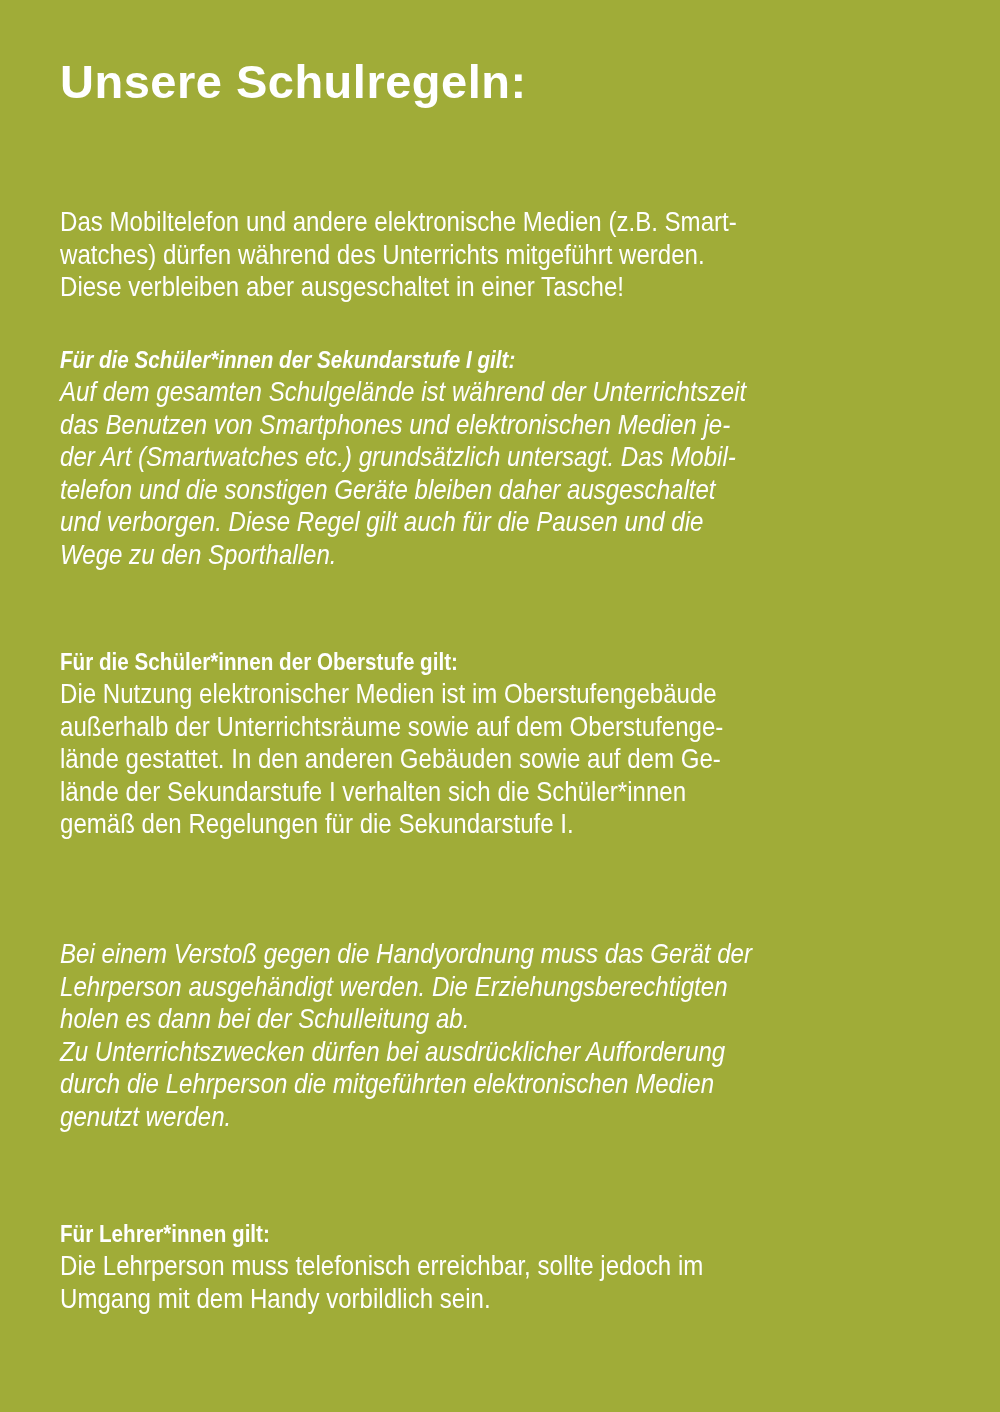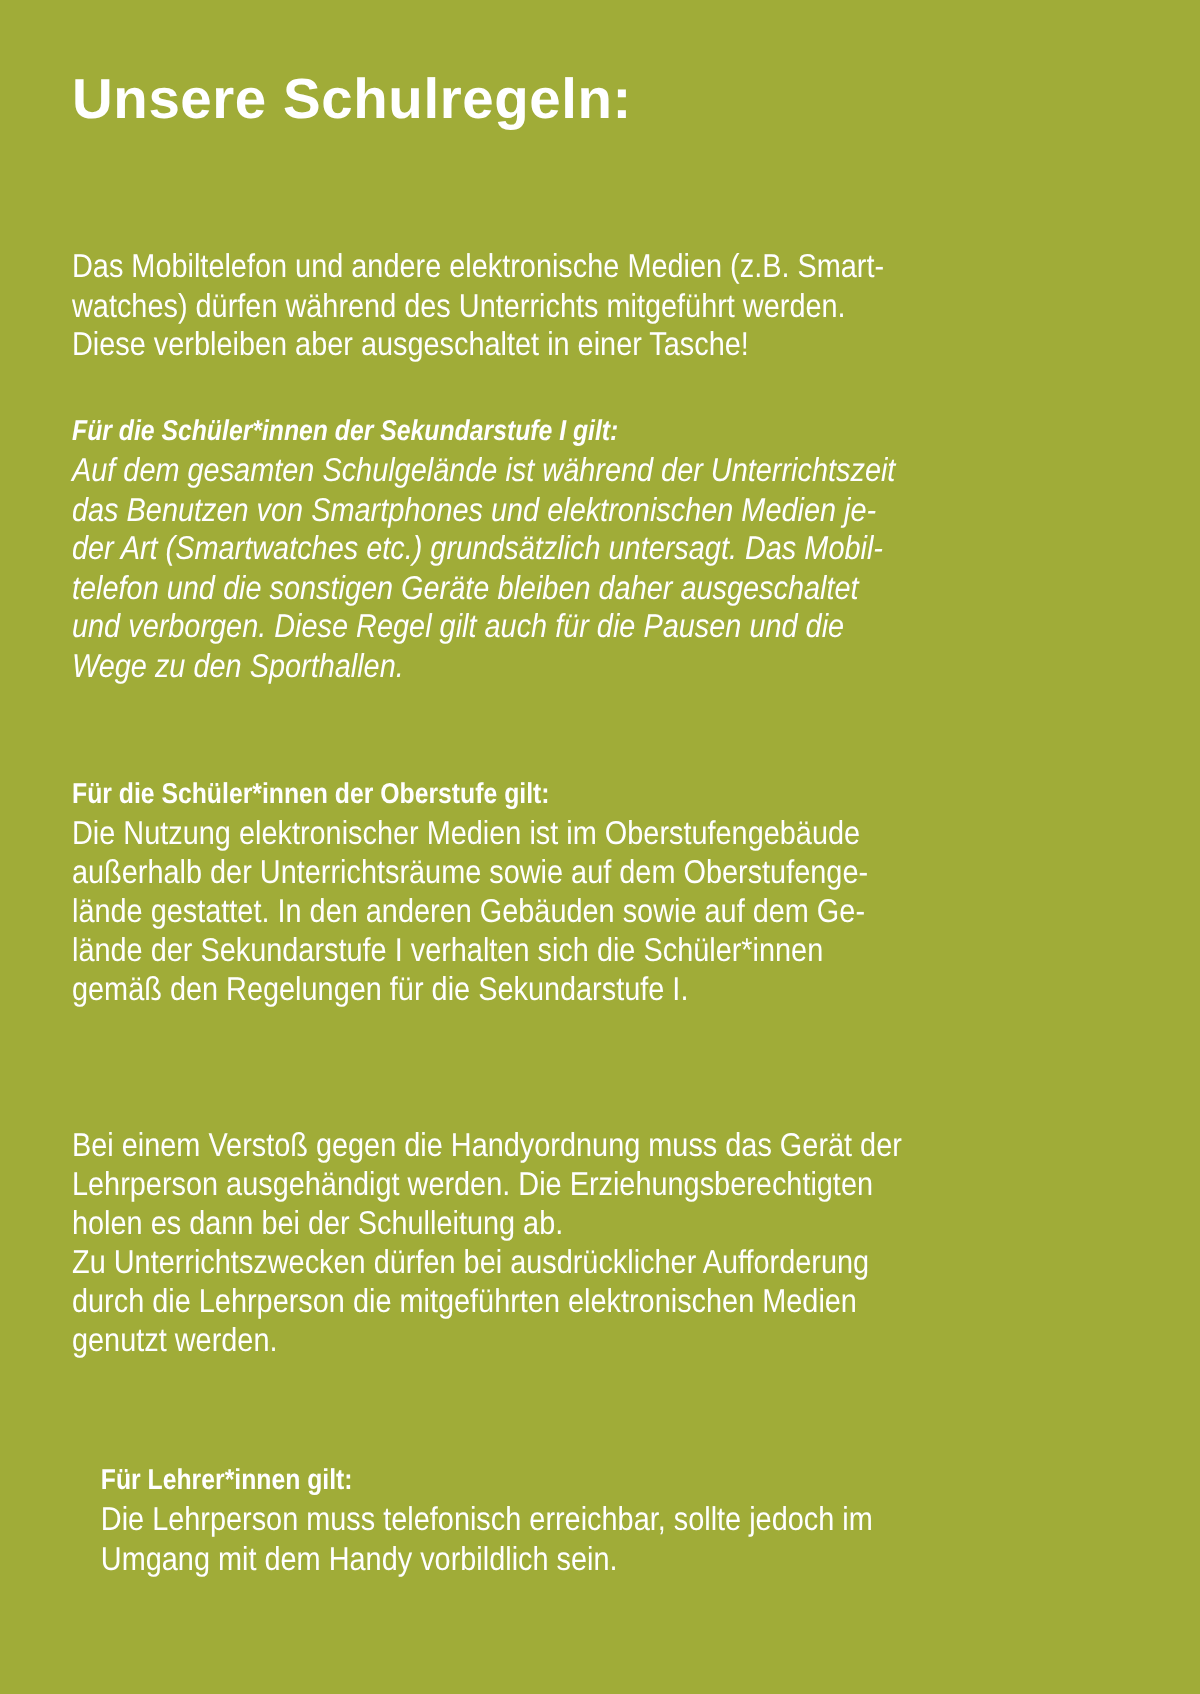--- a/index.html
+++ b/index.html
@@ -81,28 +81,28 @@
 
   <div class="block" style="top:648px;">
     <span class="heading">Für die Schüler*innen der Oberstufe gilt:</span>
     <span class="line">Die Nutzung elektronischer Medien ist im Oberstufengebäude</span>
     <span class="line">außerhalb der Unterrichtsräume sowie auf dem Oberstufenge-</span>
     <span class="line">lände gestattet. In den anderen Gebäuden sowie auf dem Ge-</span>
     <span class="line">lände der Sekundarstufe I verhalten sich die Schüler*innen</span>
     <span class="line">gemäß den Regelungen für die Sekundarstufe I.</span>
   </div>
 
-  <div class="block" style="top:938px;">
+  <div class="block" style="top:938px;font-style:italic;">
     <span class="line">Bei einem Verstoß gegen die Handyordnung muss das Gerät der</span>
     <span class="line">Lehrperson ausgehändigt werden. Die Erziehungsberechtigten</span>
     <span class="line">holen es dann bei der Schulleitung ab.</span>
     <span class="line">Zu Unterrichtszwecken dürfen bei ausdrücklicher Aufforderung</span>
     <span class="line">durch die Lehrperson die mitgeführten elektronischen Medien</span>
     <span class="line">genutzt werden.</span>
   </div>
 
-  <div class="block" style="top:1220px;margin-left:24px;">
+  <div class="block" style="top:1220px;">
     <span class="heading">Für Lehrer*innen gilt:</span>
     <span class="line">Die Lehrperson muss telefonisch erreichbar, sollte jedoch im</span>
     <span class="line">Umgang mit dem Handy vorbildlich sein.</span>
   </div>
 
 </div>
 
 </body></html>

